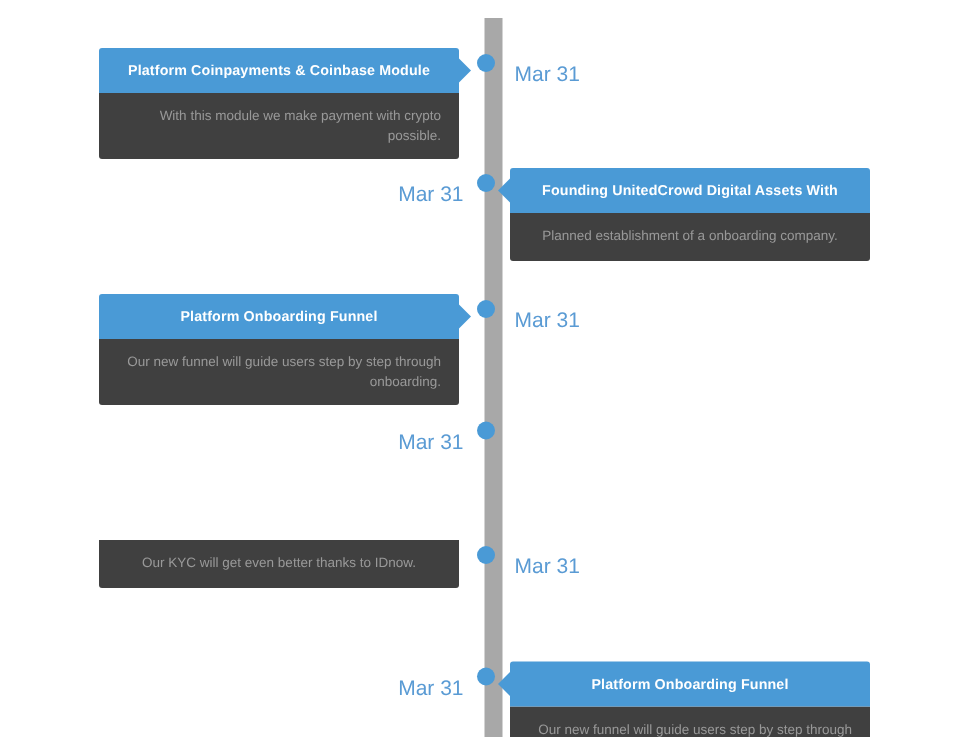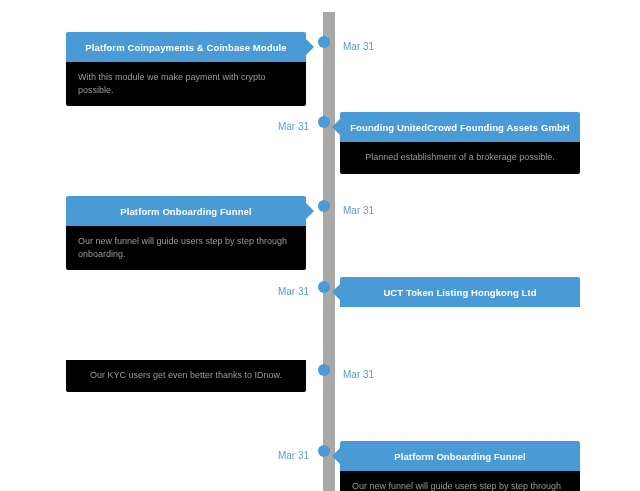--- a/index.html
+++ b/index.html
@@ -83,25 +83,25 @@
     right: -8px;
     border-left: 8px solid #4a9ad6;
   }
 
   .milestone.right .card-header::after {
     left: -8px;
     border-right: 8px solid #4a9ad6;
   }
 
   .card-body {
-    background: #000000;
+    background: #404040;
     color: #999999;
     font-size: 9px;
     line-height: 1.4;
-    text-align: left;
+    text-align: right;
     padding: 9px 12px 10px;
     min-height: 32px;
     display: flex;
     align-items: center;
     justify-content: center;
     border-radius: 0 0 2px 2px;
   }
 
   
   .axis-dot {
@@ -111,21 +111,21 @@
     width: 11px;
     height: 11px;
     border-radius: 50%;
     background: #4a9ad6;
   }
 
   
   .date-label {
     position: absolute;
     top: 9px;
-    font-size: 10px;
+    font-size: 14px;
     color: #5a9bd4;
     white-space: nowrap;
   }
 
   .milestone.left .date-label {
     left: 325px;
     text-align: left;
   }
 
   .milestone.right .date-label {
@@ -143,44 +143,43 @@
       <div class="milestone left" style="top: 14px;">
         <div class="card">
           <div class="card-header">Platform Coinpayments &amp; Coinbase Module</div>
           <div class="card-body">With this module we make payment with crypto possible.</div>
         </div>
         <div class="axis-dot"></div>
         <div class="date-label">Mar 31</div>
       </div>
       <div class="milestone right" style="top: 94px;">
         <div class="card">
-          <div class="card-header">Founding UnitedCrowd Founding Assets GmbH</div>
-          <div class="card-body">Planned establishment of a brokerage possible.</div>
+          <div class="card-header">Founding UnitedCrowd Digital Assets With</div>
+          <div class="card-body">Planned establishment of a onboarding company.</div>
         </div>
         <div class="axis-dot"></div>
         <div class="date-label">Mar 31</div>
       </div>
       <div class="milestone left" style="top: 178px;">
         <div class="card">
           <div class="card-header">Platform Onboarding Funnel</div>
           <div class="card-body">Our new funnel will guide users step by step through onboarding.</div>
         </div>
         <div class="axis-dot"></div>
         <div class="date-label">Mar 31</div>
       </div>
       <div class="milestone right" style="top: 259px;">
         <div class="card">
-          <div class="card-header">UCT Token Listing Hongkong Ltd</div>
         </div>
         <div class="axis-dot"></div>
         <div class="date-label">Mar 31</div>
       </div>
       <div class="milestone left" style="top: 342px;">
         <div class="card">
-          <div class="card-body">Our KYC users get even better thanks to IDnow.</div>
+          <div class="card-body">Our KYC will get even better thanks to IDnow.</div>
         </div>
         <div class="axis-dot"></div>
         <div class="date-label">Mar 31</div>
       </div>
       <div class="milestone right" style="top: 423px;">
         <div class="card">
           <div class="card-header">Platform Onboarding Funnel</div>
           <div class="card-body">Our new funnel will guide users step by step through onboarding.</div>
         </div>
         <div class="axis-dot"></div>

